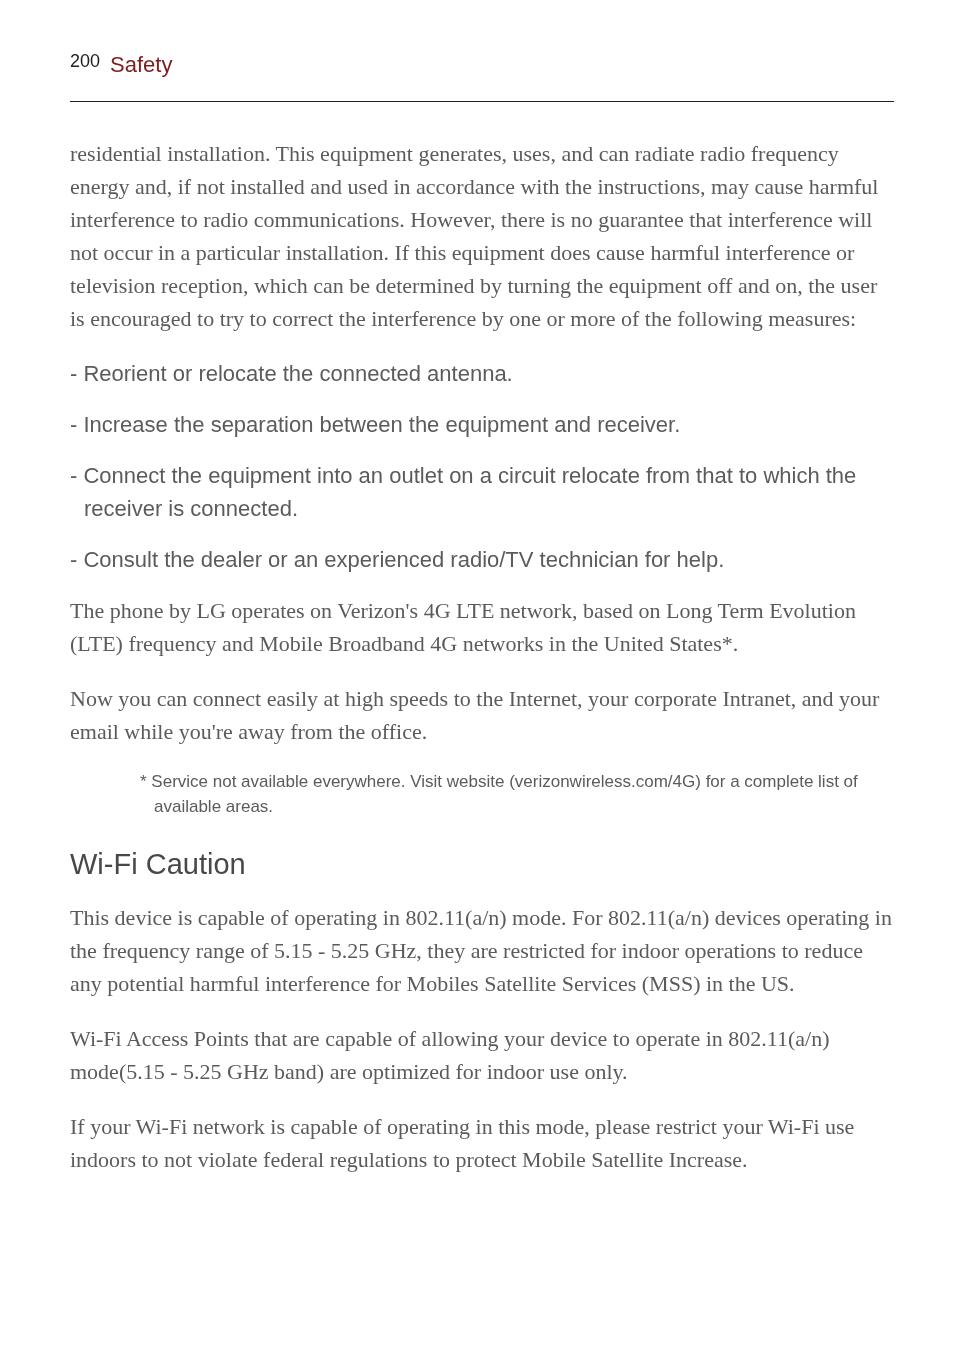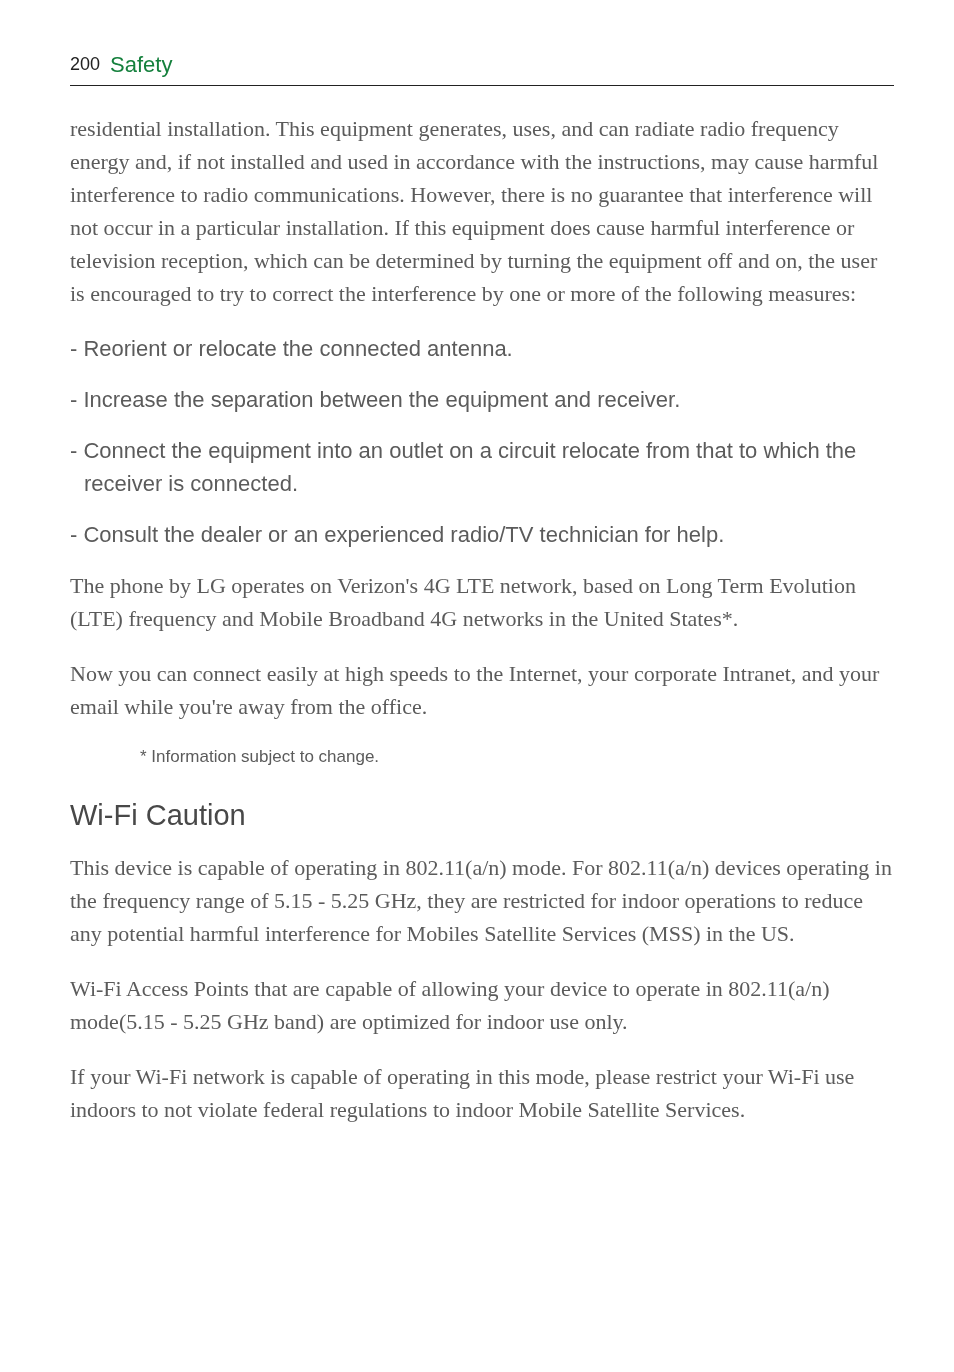--- a/index.html
+++ b/index.html
@@ -8,35 +8,35 @@
     font-family: "Helvetica Neue", Helvetica, Arial, sans-serif;
     font-weight: 300;
     color: #5b5b5b;
     background: #ffffff;
     padding: 48px 60px 60px 70px;
     font-size: 22px;
     line-height: 1.5;
   }
   .header-row {
     display: flex;
-    align-items: center;
+    align-items: flex-start;
     border-bottom: 1.5px solid #222;
-    padding-bottom: 4px;
-    margin-bottom: 26px;
+    padding-bottom: 20px;
+    margin-bottom: 35px;
   }
   .page-num {
     font-weight: 500;
     font-size: 18px;
     color: #222;
     margin-right: 10px;
   }
   .section-name {
     font-weight: 400;
     font-size: 22px;
-    color: #15803d;
+    color: #7f1d1d;
   }
   p.body { margin-bottom: 22px; font-family: Liberation Serif, serif; }
   p.list-item { margin-bottom: 18px; padding-left: 14px; text-indent: -14px; }
   .footnotes { margin: 6px 0 24px 70px; font-size: 17px; line-height: 1.45; }
   .footnotes p { margin-bottom: 14px; padding-left: 14px; text-indent: -14px; }
   h3.subhead {
     font-weight: 500;
     font-size: 29px;
     color: #484848;
     margin: 10px 0 14px 0;
@@ -55,20 +55,20 @@
 <p class="list-item">- Reorient or relocate the connected antenna.</p>
 <p class="list-item">- Increase the separation between the equipment and receiver.</p>
 <p class="list-item">- Connect the equipment into an outlet on a circuit relocate from that to which the receiver is connected.</p>
 <p class="list-item">- Consult the dealer or an experienced radio/TV technician for help.</p>
 
 <p class="body">The phone by LG operates on Verizon's 4G LTE network, based on Long Term Evolution (LTE) frequency and Mobile Broadband 4G networks in the United States*.</p>
 
 <p class="body">Now you can connect easily at high speeds to the Internet, your corporate Intranet, and your email while you're away from the office.</p>
 
 <div class="footnotes">
-  <p>* Information subject to change.</p>
+  <p>* Service not available everywhere. Visit website (verizonwireless.com/4G) for a complete list of available areas.</p>
 </div>
 
 <h3 class="subhead">Wi-Fi Caution</h3>
 
 <p class="body">This device is capable of operating in 802.11(a/n) mode. For 802.11(a/n) devices operating in the frequency range of 5.15 - 5.25 GHz, they are restricted for indoor operations to reduce any potential harmful interference for Mobiles Satellite Services (MSS) in the US.</p>
 <p class="body">Wi-Fi Access Points that are capable of allowing your device to operate in 802.11(a/n) mode(5.15 - 5.25 GHz band) are optimized for indoor use only.</p>
-<p class="body">If your Wi-Fi network is capable of operating in this mode, please restrict your Wi-Fi use indoors to not violate federal regulations to indoor Mobile Satellite Services.</p>
+<p class="body">If your Wi-Fi network is capable of operating in this mode, please restrict your Wi-Fi use indoors to not violate federal regulations to protect Mobile Satellite Increase.</p>
 
 </body></html>

